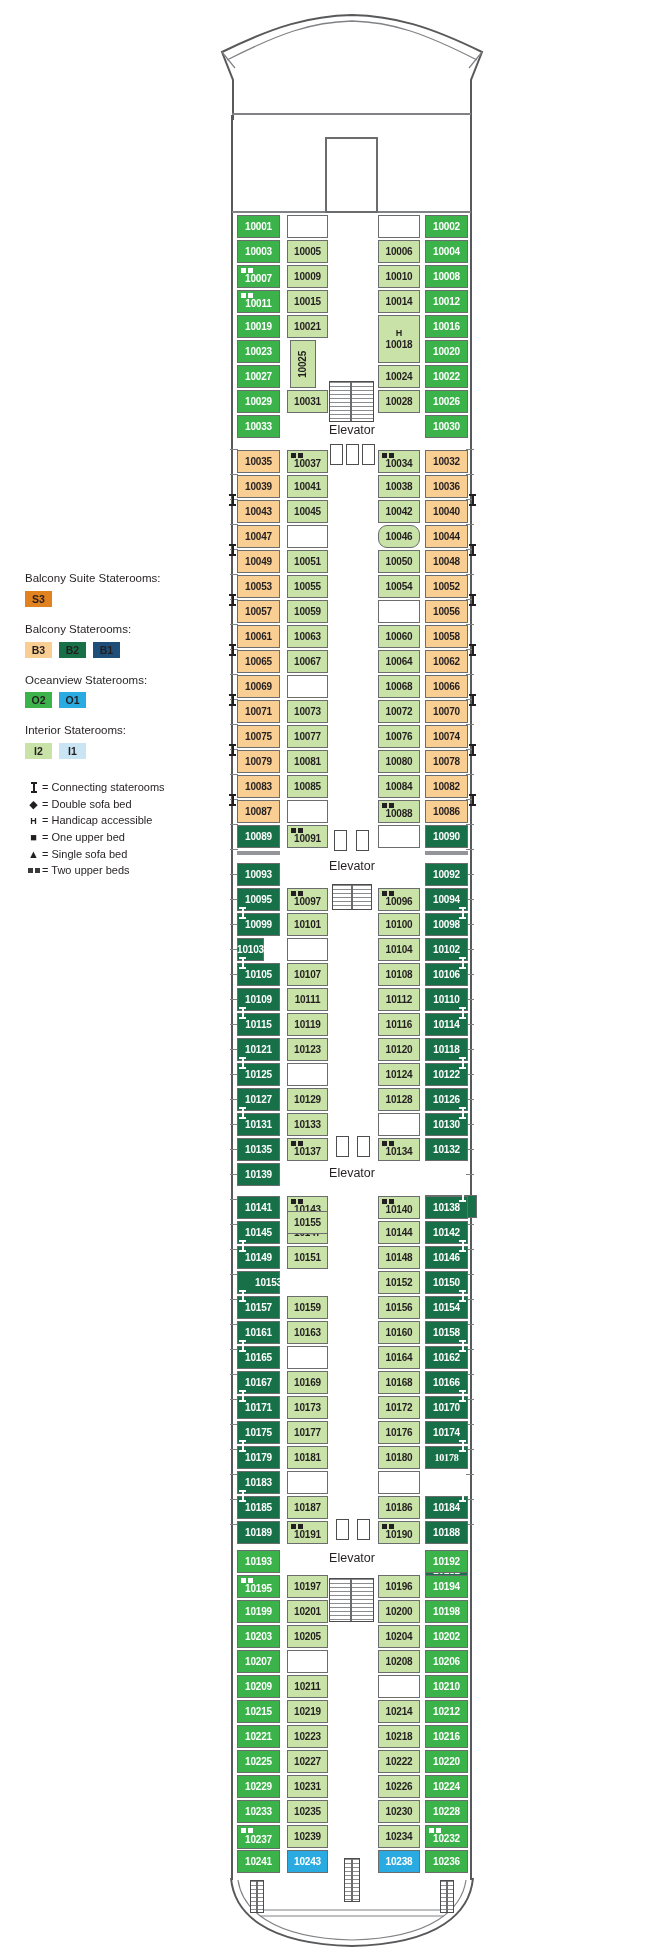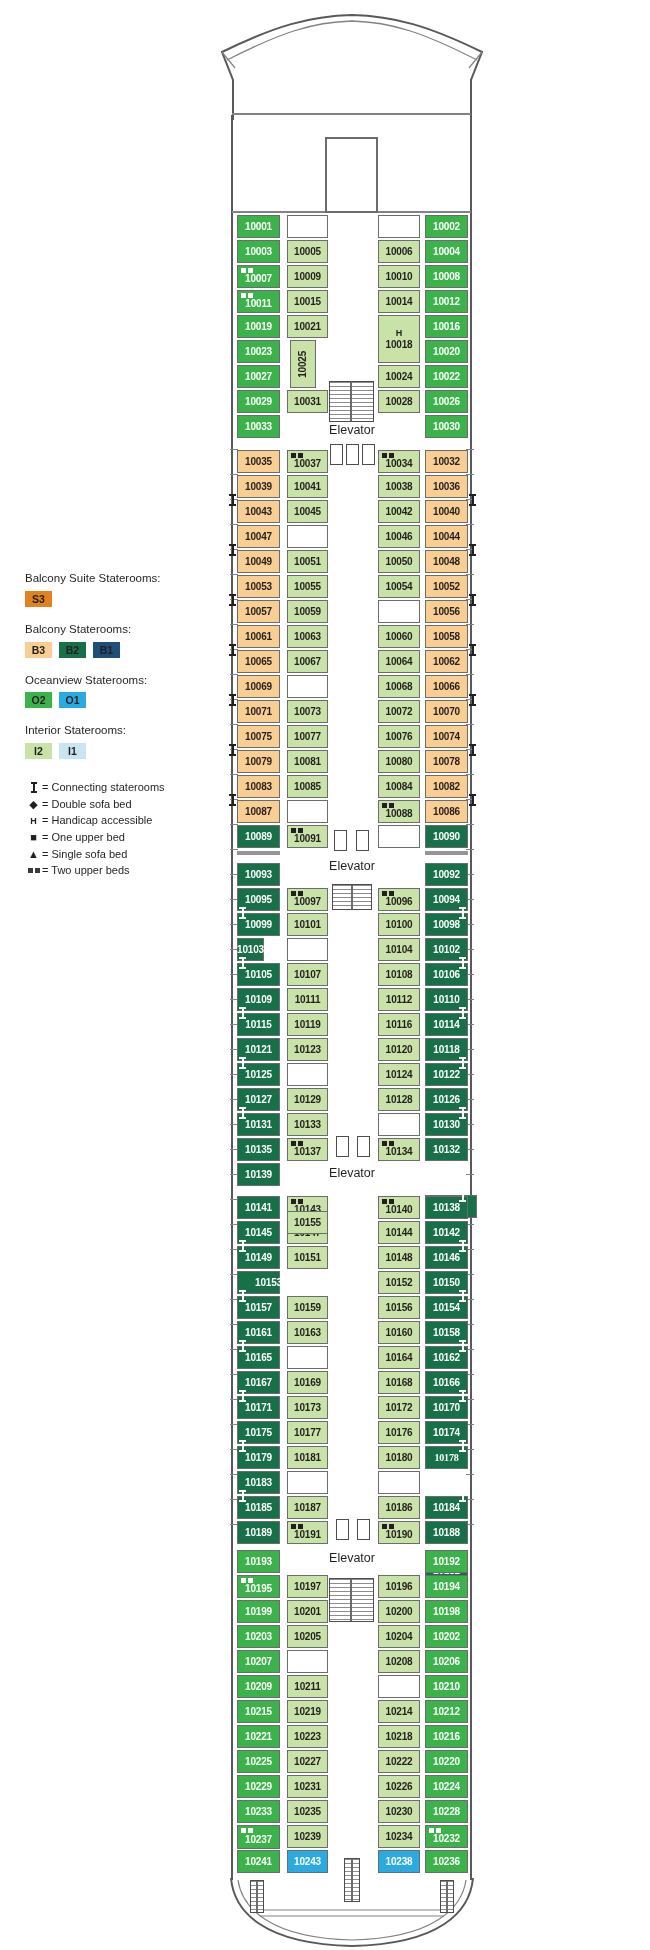--- a/index.html
+++ b/index.html
@@ -297,21 +297,21 @@
           <i></i>
           <i></i>
         </span>
       </div>
       <div class="cab c-i2" style="left: 378px; top: 475px; width: 42px; height: 23px;">
         <span>10038</span>
       </div>
       <div class="cab c-i2" style="left: 378px; top: 500px; width: 42px; height: 23px;">
         <span>10042</span>
       </div>
-      <div class="cab c-i2" style="left: 378px; top: 525px; width: 42px; height: 23px;">
+      <div class="cab c-i2" style="left: 378px; top: 525px; width: 42px; height: 23px; border-radius: 9px;">
         <span>10046</span>
       </div>
       <div class="cab c-i2" style="left: 378px; top: 550px; width: 42px; height: 23px;">
         <span>10050</span>
       </div>
       <div class="cab c-i2" style="left: 378px; top: 575px; width: 42px; height: 23px;">
         <span>10054</span>
       </div>
       <div class="cab blank" style="left: 378px; top: 600px; width: 42px; height: 23px;"></div>
       <div class="cab c-i2" style="left: 378px; top: 625px; width: 42px; height: 23px;">

